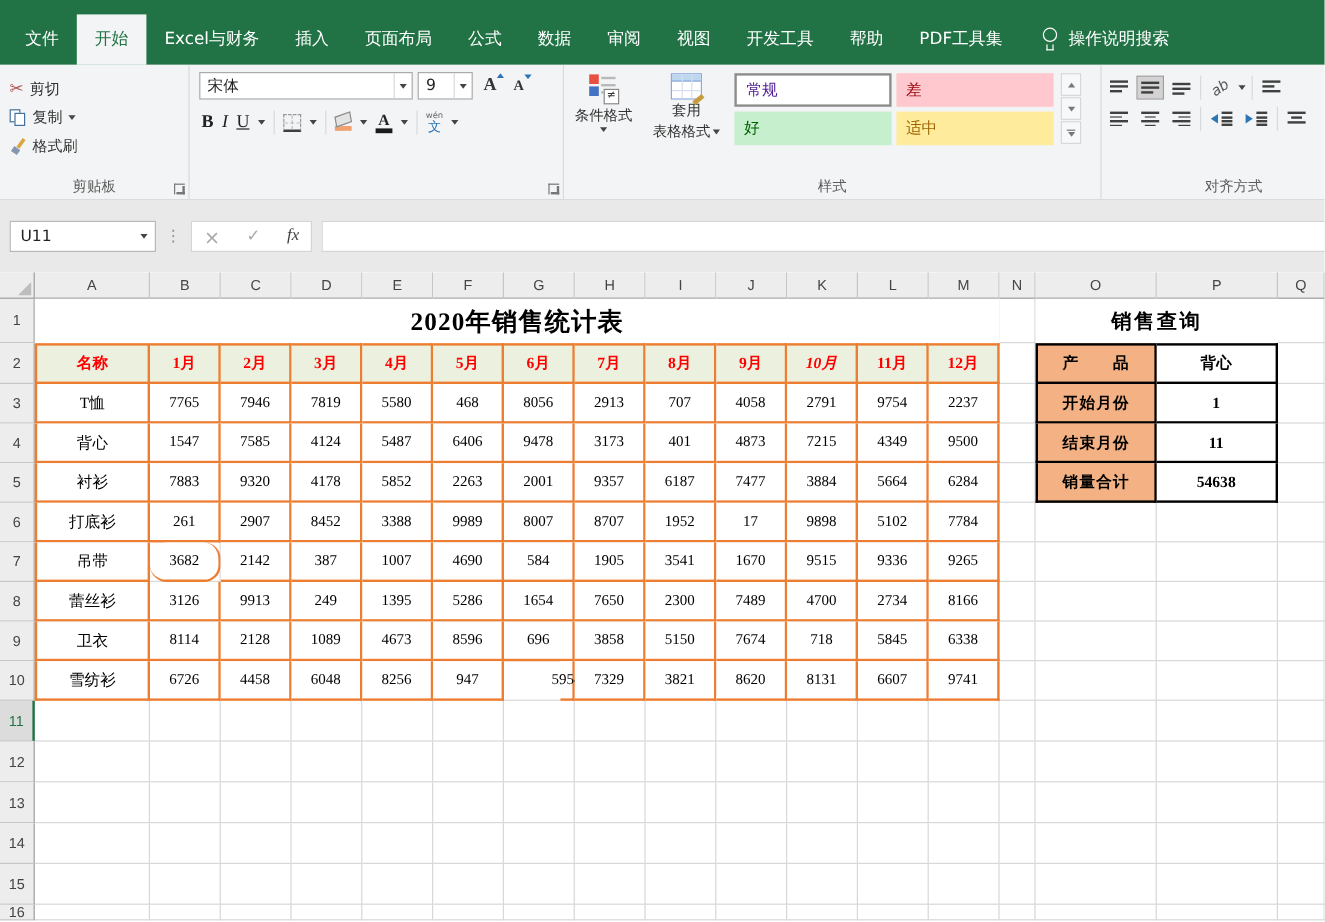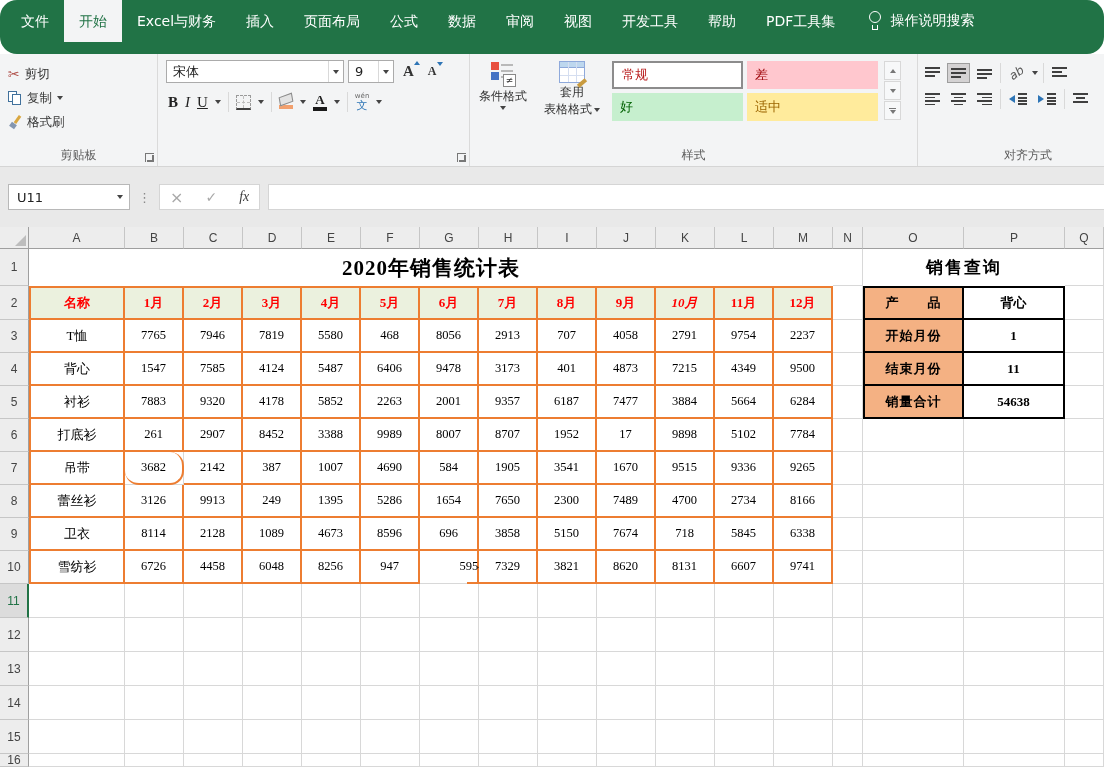--- a/index.html
+++ b/index.html
@@ -1,21 +1,21 @@
 <!DOCTYPE html>
 <html><head>
 <meta charset="utf-8">
 <style>
   * { margin:0; padding:0; box-sizing:border-box; }
   body { background:#fff; }
   .app { width:1104px; height:768px; overflow:hidden; position:relative;
          font-family:"DejaVu Sans", sans-serif; background:#fff; }
 
   
-  .tabbar { height:54px; background:#217346; display:flex; align-items:flex-start; padding-left:6px;border-radius:17px; }
+  .tabbar { height:54px; background:#217346; display:flex; align-items:flex-end; padding-left:6px; }
   .tab { color:#fff; font-size:14px; padding:0 15px; height:42px; line-height:42px; cursor:default; white-space:nowrap; }
   .tab.active { background:#F3F4F5; color:#217346; }
   .search-wrap { display:flex; align-items:center; height:42px; margin-left:18px; color:#fff; font-size:14px; gap:8px; }
   .bulb { width:14px; height:20px; position:relative; }
   .bulb .globe { width:12px; height:12px; border:1.5px solid #fff; border-radius:50%; position:absolute; top:0; left:1px; }
   .bulb .base { width:6px; height:5px; border-left:1.5px solid #fff; border-right:1.5px solid #fff; border-bottom:1.5px solid #fff; position:absolute; bottom:1px; left:4px; }
 
   
   .ribbon { height:113px; background:#F3F4F5; border-bottom:1px solid #D5D5D5; display:flex; overflow:hidden; }
   .rgroup { position:relative; border-right:1px solid #DADADA; padding:3px 4px 17px 4px; flex:0 0 auto; }
@@ -77,21 +77,21 @@
   .cf-ic .l1{top:3px;} .cf-ic .l2{top:9px;} .cf-ic .l3{top:15px;}
   .cf-ic .neq { position:absolute; right:0; bottom:0; width:13px; height:13px; background:#fff; border:1px solid #888; font-size:9px; line-height:11px; text-align:center; color:#333; }
   .fat-ic { width:26px; height:22px; position:relative; border:1px solid #8EA9DB; background:#fff; }
   .fat-ic .hd { position:absolute; left:0; top:0; right:0; height:6px; background:#BDD7EE; border-bottom:1px solid #8EA9DB; }
   .fat-ic .r1 { position:absolute; left:0; right:0; top:13px; border-top:1px solid #D5DEF0; }
   .fat-ic .v1 { position:absolute; top:0; bottom:0; left:8px; border-left:1px solid #D5DEF0; }
   .fat-ic .v2 { position:absolute; top:0; bottom:0; left:16px; border-left:1px solid #D5DEF0; }
   .fat-ic .br { position:absolute; right:-3px; bottom:-3px; width:10px; height:4px; background:#C99B3F; transform:rotate(-40deg); }
   .gallery { display:grid; grid-template-columns:131px 131px; grid-auto-rows:28px; gap:4px; padding-top:4px; }
   .gcell { font-size:13px; padding-left:8px; display:flex; align-items:center; }
-  .g-normal { background:#fff; border:2px solid #8C8C8C; color:#b91c1c; }
+  .g-normal { background:#fff; border:2px solid #8C8C8C; color:#4c1d95; }
   .g-bad { background:#FFC7CE; color:#9C0006; }
   .g-good { background:#C6EFCE; color:#006100; }
   .g-neutral { background:#FFEB9C; color:#9C6500; }
   .gscroll { display:flex; flex-direction:column; gap:1px; padding-top:4px; }
   .gsbtn { width:17px; height:19px; background:#F7F8F9; border:1px solid #D8D8D8; display:flex; align-items:center; justify-content:center; flex-direction:column; gap:1px; }
   .tri-up { width:0;height:0;border-left:3.5px solid transparent;border-right:3.5px solid transparent;border-bottom:4px solid #777; }
   .tri-dn { width:0;height:0;border-left:3.5px solid transparent;border-right:3.5px solid transparent;border-top:4px solid #777; }
   .gsbtn .bar { width:7px; height:1px; background:#777; }
 
   

